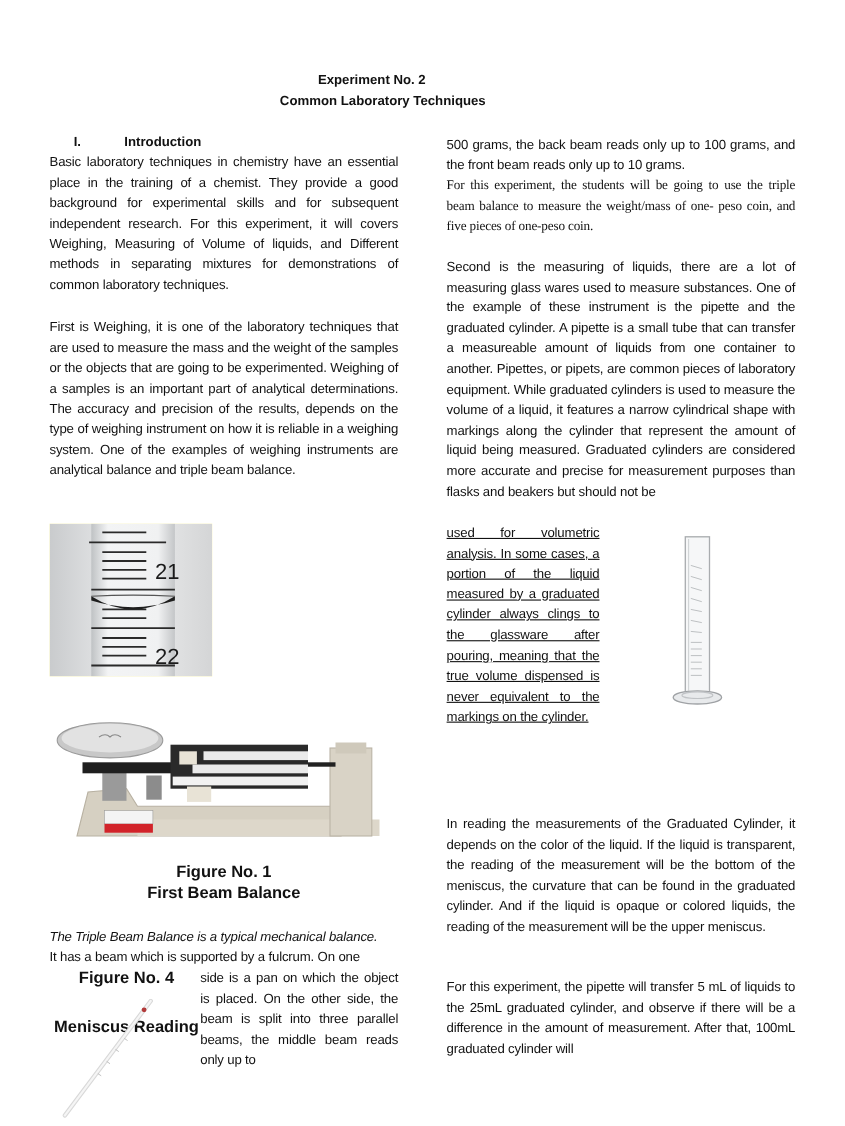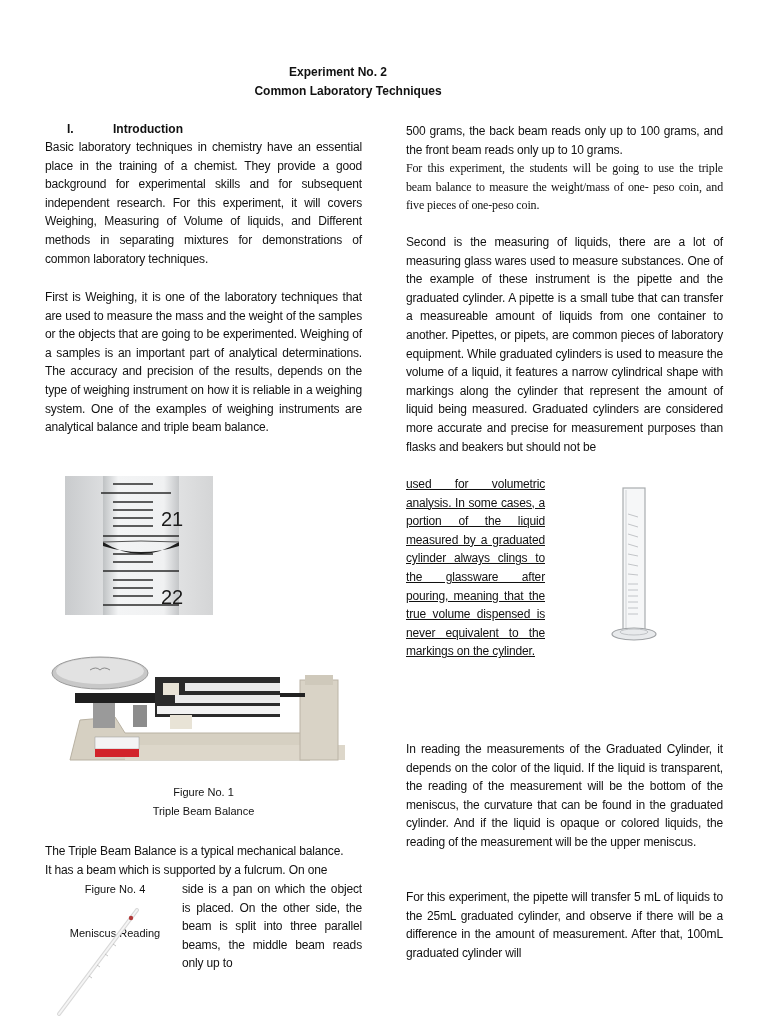--- a/index.html
+++ b/index.html
@@ -1,38 +1,38 @@
 <!DOCTYPE html>
 <html><head>
   <meta charset="utf-8">
   <style>
     * { box-sizing: border-box; margin: 0; padding: 0; }
     html, body { width: 768px; height: 1024px; background: #ffffff; overflow: hidden; }
     body { position: relative; font-family: "Liberation Sans", "DejaVu Sans", sans-serif; color: #111; }
     .abs { position: absolute; }
     .title { left: 0; width: 676px; text-align: center; font-weight: bold; font-size: 12px; }
     .para { font-size: 12px; line-height: 18.6px; text-align: justify; text-align-last: left; letter-spacing: -0.15px; }
-    .caption { text-align: center; font-weight: normal; font-size: 11px; line-height: 19px; }
+    .caption { text-align: center; font-weight: bold; font-size: 15px; line-height: 19px; }
     .heading { font-weight: bold; font-size: 12px; }
     .figure { overflow: hidden; }
   </style>
 </head>
 <body>
 
 <div class="abs title" style="top:65px;">Experiment No. 2</div>
 <div class="abs title" style="top:84px;padding-left:20px;">Common Laboratory Techniques</div>
 
 <div class="abs heading" style="left:67px; top:122px;">I.</div>
 <div class="abs heading" style="left:113px; top:122px;">Introduction</div>
 
 <div class="abs para" style="left:45px; top:138px; width:317px;">Basic laboratory techniques in chemistry have an essential place in the training of a chemist. They provide a good background for experimental skills and for subsequent independent research. For this experiment, it will covers Weighing, Measuring of Volume of liquids, and Different methods in separating mixtures for demonstrations of common laboratory techniques.</div>
 
 <div class="abs para" style="left:45px; top:288px; width:317px;">First is Weighing, it is one of the laboratory techniques that are used to measure the mass and the weight of the samples or the objects that are going to be experimented. Weighing of a samples is an important part of analytical determinations. The accuracy and precision of the results, depends on the type of weighing instrument on how it is reliable in a weighing system. One of the examples of weighing instruments are analytical balance and triple beam balance.</div>
 
-<div class="abs figure" style="left:45px; top:476px; width:148px; height:139px; background:#fef9c3;margin-left:20px;">
+<div class="abs figure" style="left:45px; top:476px; width:148px; height:139px; background:#fef9c3;">
   <svg width="148" height="139" viewBox="0 0 148 139">
     <defs>
       <linearGradient id="bgG" x1="0" x2="1">
         <stop offset="0" stop-color="#c9cbcd"></stop>
         <stop offset="0.5" stop-color="#eeeff0"></stop>
         <stop offset="1" stop-color="#d4d5d6"></stop>
       </linearGradient>
       <linearGradient id="tubeG" x1="0" x2="1">
         <stop offset="0" stop-color="#bfc2c4"></stop>
         <stop offset="0.2" stop-color="#f3f4f5"></stop>
@@ -89,23 +89,23 @@
     <rect x="118" y="38" width="16" height="12" fill="#e8e3d6"></rect>
     <rect x="125" y="70" width="22" height="14" fill="#e8e3d6"></rect>
 
     <ellipse cx="55" cy="28" rx="48" ry="16" fill="#c8c8c8" stroke="#9a9a9a"></ellipse>
     <ellipse cx="55" cy="26" rx="44" ry="13" fill="#e2e2e2"></ellipse>
     <path d="M45 25 q6 -4 10 0 q4 -4 10 0" stroke="#888" fill="none"></path>
   </svg>
 </div>
 
 <div class="abs caption" style="left:45px; top:783px; width:317px;">Figure No. 1</div>
-<div class="abs caption" style="left:45px; top:802px; width:317px;">Triple Beam Balance</div>
+<div class="abs caption" style="left:45px; top:802px; width:317px;">First Beam Balance</div>
 
-<div class="abs para" style="left:45px; top:842px; width:317px; text-align:left;">The Triple Beam Balance is a typical mechanical balance.</div>
+<div class="abs para" style="left:45px; top:842px; width:317px; text-align:left;font-style:italic;">The Triple Beam Balance is a typical mechanical balance.</div>
 <div class="abs para" style="left:45px; top:861px; width:317px; text-align:left;">It has a beam which is supported by a fulcrum. On one</div>
 
 <div class="abs caption" style="left:45px; top:880px; width:140px;">Figure No. 4</div>
 <div class="abs caption" style="left:45px; top:899px; width:140px;margin-top:25px;">Meniscus Reading</div>
 
 <div class="abs" style="left:45px; top:908px; width:120px; height:110px;">
   <svg width="120" height="110" viewBox="0 0 120 110">
     <line x1="92" y1="2" x2="14" y2="106" stroke="#d9d9d9" stroke-width="4" stroke-linecap="round"></line>
     <line x1="92" y1="2" x2="14" y2="106" stroke="#f5f5f5" stroke-width="2" stroke-linecap="round"></line>
     <circle cx="86" cy="10" r="2.2" fill="#b23a3a"></circle>

